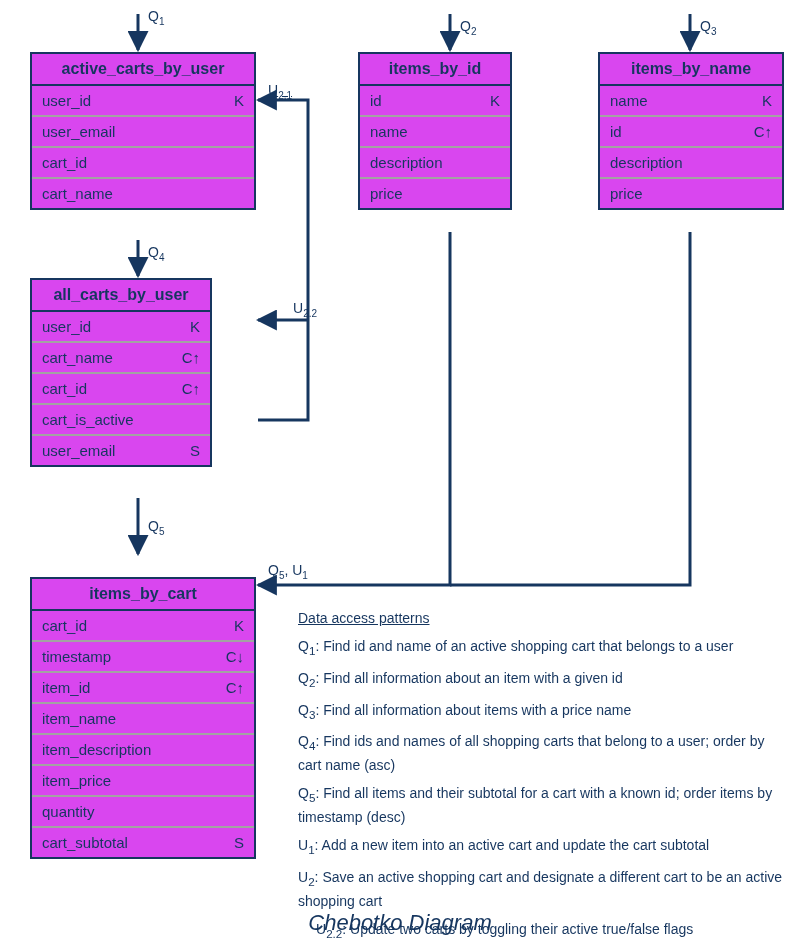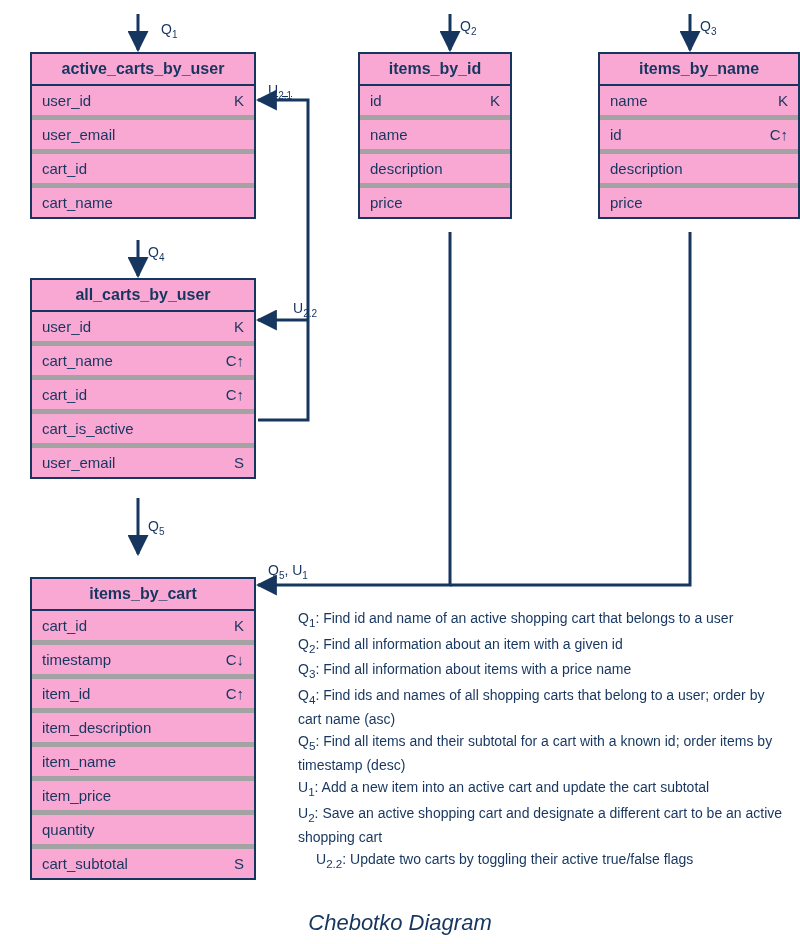--- a/index.html
+++ b/index.html
@@ -17,55 +17,55 @@
   }
   svg.connectors {
     position: absolute;
     top: 0; left: 0;
     width: 800px; height: 944px;
     pointer-events: none;
   }
   .table {
     position: absolute;
     border: 2px solid #16365F;
-    background: #f9a8d4;
+    background: #d946ef;
   }
   .table-header {
     border-bottom: 2px solid #16365F;
     text-align: center;
     font-weight: 600;
     font-size: 16px;
     padding: 6px 4px;
   }
   .table-row {
     display: flex;
     justify-content: space-between;
     padding: 6px 10px;
     font-size: 15px;
-    border-bottom: 5px solid #a3a3a3;
+    border-bottom: 2px solid #a3a3a3;
   }
   .table-row:last-child { border-bottom: none; }
   .col-name { flex: 1; }
   .col-key { width: 30px; text-align: right; }
   .label {
     position: absolute;
     font-size: 14px;
     color: #16365F;
   }
   .label sub { font-size: 10px; vertical-align: sub; }
   .patterns {
     position: absolute;
     font-size: 14px;
     line-height: 1.45;
   }
   .patterns-title {
     text-decoration: underline;
     margin-bottom: 6px;
   }
-  .patterns p { margin: 0 0 2px 0; }
+  .patterns p { margin: 8px 0 2px 0; }
   .patterns .indent { padding-left: 18px; }
   .caption {
     position: absolute;
     font-size: 22px;
     text-align: center;
     font-style: italic;
   }
 </style>
 </head>
 <body>
@@ -91,21 +91,21 @@
 
     <path d="M 258 100 L 308 100 L 308 420 L 258 420" stroke="#16365F" stroke-width="3" fill="none" marker-start="url(#arrow)"></path>
 
     <path d="M 308 320 L 258 320" stroke="#16365F" stroke-width="3" fill="none" marker-end="url(#arrow)"></path>
 
     <path d="M 450 232 L 450 585 L 258 585" stroke="#16365F" stroke-width="3" fill="none" marker-end="url(#arrow)"></path>
 
     <path d="M 690 232 L 690 585 L 450 585" stroke="#16365F" stroke-width="3" fill="none"></path>
   </svg>
 
-  <div class="label" style="left:148px; top:21px;margin-left:13px;"><span>Q</span><sub>1</sub></div>
+  <div class="label" style="left:148px; top:8px;"><span>Q</span><sub>1</sub></div>
   <div class="label" style="left:460px; top:18px;"><span>Q</span><sub>2</sub></div>
   <div class="label" style="left:700px; top:18px;"><span>Q</span><sub>3</sub></div>
   <div class="label" style="left:148px; top:244px;text-align:right;"><span>Q</span><sub>4</sub></div>
   <div class="label" style="left:148px; top:518px;"><span>Q</span><sub>5</sub></div>
   <div class="label" style="left:268px; top:82px;text-decoration:underline;"><span>U</span><sub>2.1</sub></div>
   <div class="label" style="left:268px; top:300px;margin-left:25px;"><span>U</span><sub>2.2</sub></div>
   <div class="label" style="left:268px; top:562px;"><span>Q</span><sub>5</sub><span>, U</span><sub>1</sub></div>
 
   <div class="table" style="left:30px; top:52px; width:226px;">
     <div class="table-header">active_carts_by_user</div>
@@ -144,21 +144,21 @@
           <span class="col-name">description</span>
           <span class="col-key"></span>
         </div>
         <div class="table-row">
           <span class="col-name">price</span>
           <span class="col-key"></span>
         </div>
       </div>
   </div>
 
-  <div class="table" style="left:598px; top:52px; width:202px;">
+  <div class="table" style="left:598px; top:52px; width:186px;">
     <div class="table-header">items_by_name</div>
     <div>
         <div class="table-row">
           <span class="col-name">name</span>
           <span class="col-key">K</span>
         </div>
         <div class="table-row">
           <span class="col-name">id</span>
           <span class="col-key">C↑</span>
         </div>
@@ -166,21 +166,21 @@
           <span class="col-name">description</span>
           <span class="col-key"></span>
         </div>
         <div class="table-row">
           <span class="col-name">price</span>
           <span class="col-key"></span>
         </div>
       </div>
   </div>
 
-  <div class="table" style="left:30px; top:278px; width:226px;">
+  <div class="table" style="left:30px; top:278px; width:182px;">
     <div class="table-header">all_carts_by_user</div>
     <div>
         <div class="table-row">
           <span class="col-name">user_id</span>
           <span class="col-key">K</span>
         </div>
         <div class="table-row">
           <span class="col-name">cart_name</span>
           <span class="col-key">C↑</span>
         </div>
@@ -208,43 +208,44 @@
         </div>
         <div class="table-row">
           <span class="col-name">timestamp</span>
           <span class="col-key">C↓</span>
         </div>
         <div class="table-row">
           <span class="col-name">item_id</span>
           <span class="col-key">C↑</span>
         </div>
         <div class="table-row">
+          <span class="col-name">item_name</span>
+          <span class="col-key"></span>
+        </div>
+        <div class="table-row">
           <span class="col-name">item_description</span>
-          <span class="col-key"></span>
-        </div>
-        <div class="table-row">
-          <span class="col-name">item_name</span>
           <span class="col-key"></span>
         </div>
         <div class="table-row">
           <span class="col-name">item_price</span>
           <span class="col-key"></span>
         </div>
         <div class="table-row">
           <span class="col-name">quantity</span>
           <span class="col-key"></span>
         </div>
         <div class="table-row">
           <span class="col-name">cart_subtotal</span>
           <span class="col-key">S</span>
         </div>
       </div>
   </div>
 
   <div class="patterns" style="left:298px; top:608px; width:490px;">
+    <div class="patterns-title">Data access patterns</div>
     <div>
         <p><span>Q</span><sub>1</sub><span>: Find id and name of an active shopping cart that belongs to a user</span></p>
         <p><span>Q</span><sub>2</sub><span>: Find all information about an item with a given id</span></p>
         <p><span>Q</span><sub>3</sub><span>: Find all information about items with a price name</span></p>
         <p><span>Q</span><sub>4</sub><span>: Find ids and names of all shopping carts that belong to a user; order by cart name (asc)</span></p>
         <p><span>Q</span><sub>5</sub><span>: Find all items and their subtotal for a cart with a known id; order items by timestamp (desc)</span></p>
         <p><span>U</span><sub>1</sub><span>: Add a new item into an active cart and update the cart subtotal</span></p>
         <p><span>U</span><sub>2</sub><span>: Save an active shopping cart and designate a different cart to be an active shopping cart</span></p>
         <p class="indent"><span>U</span><sub>2.2</sub><span>: Update two carts by toggling their active true/false flags</span></p>
       </div>

